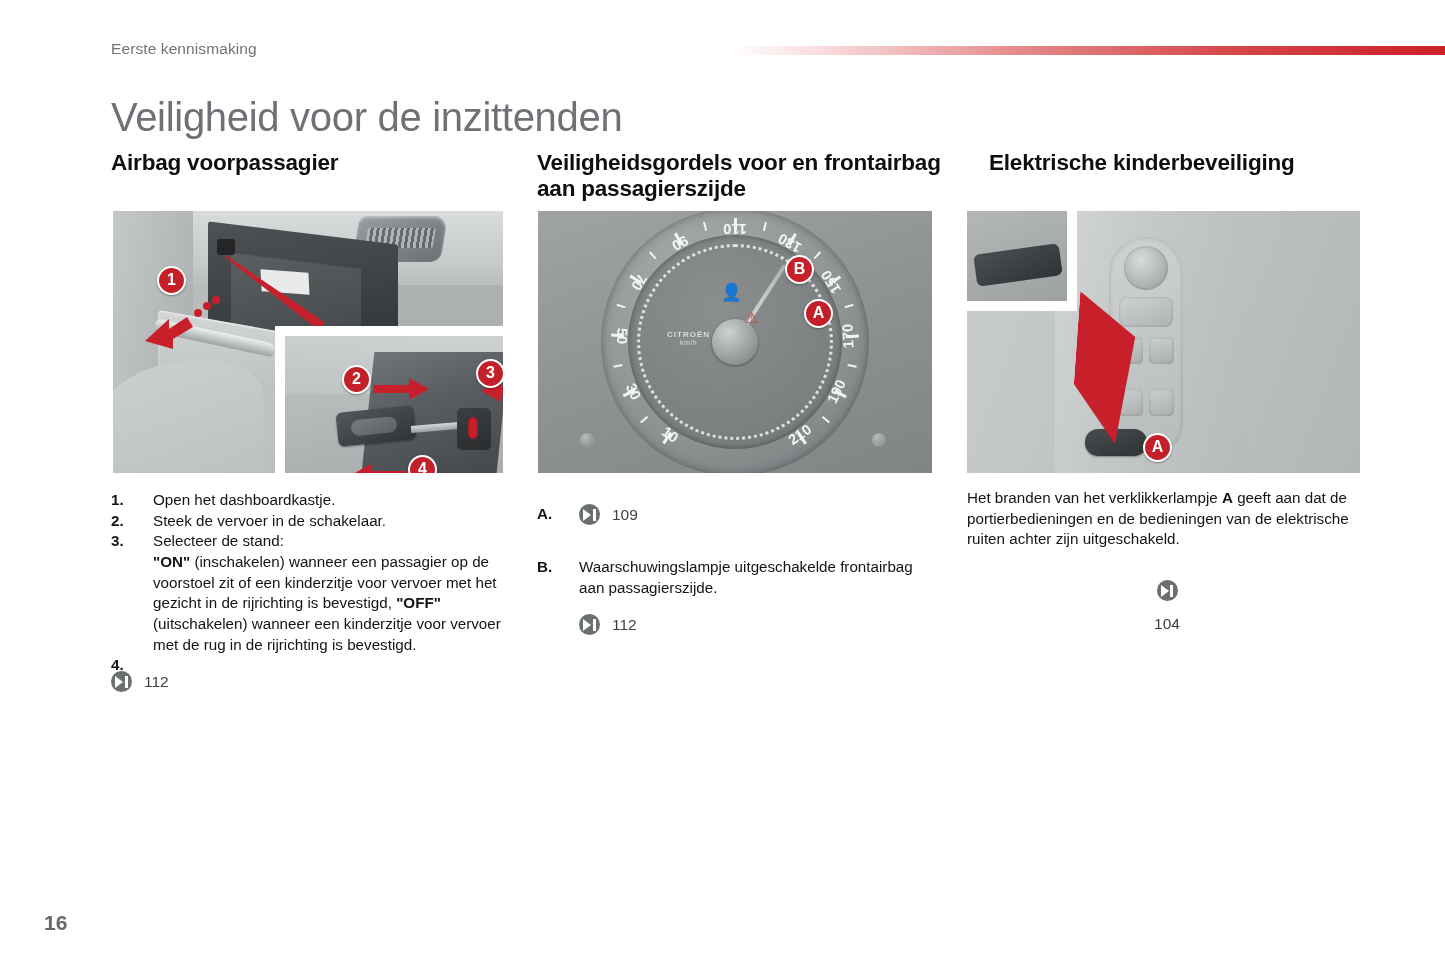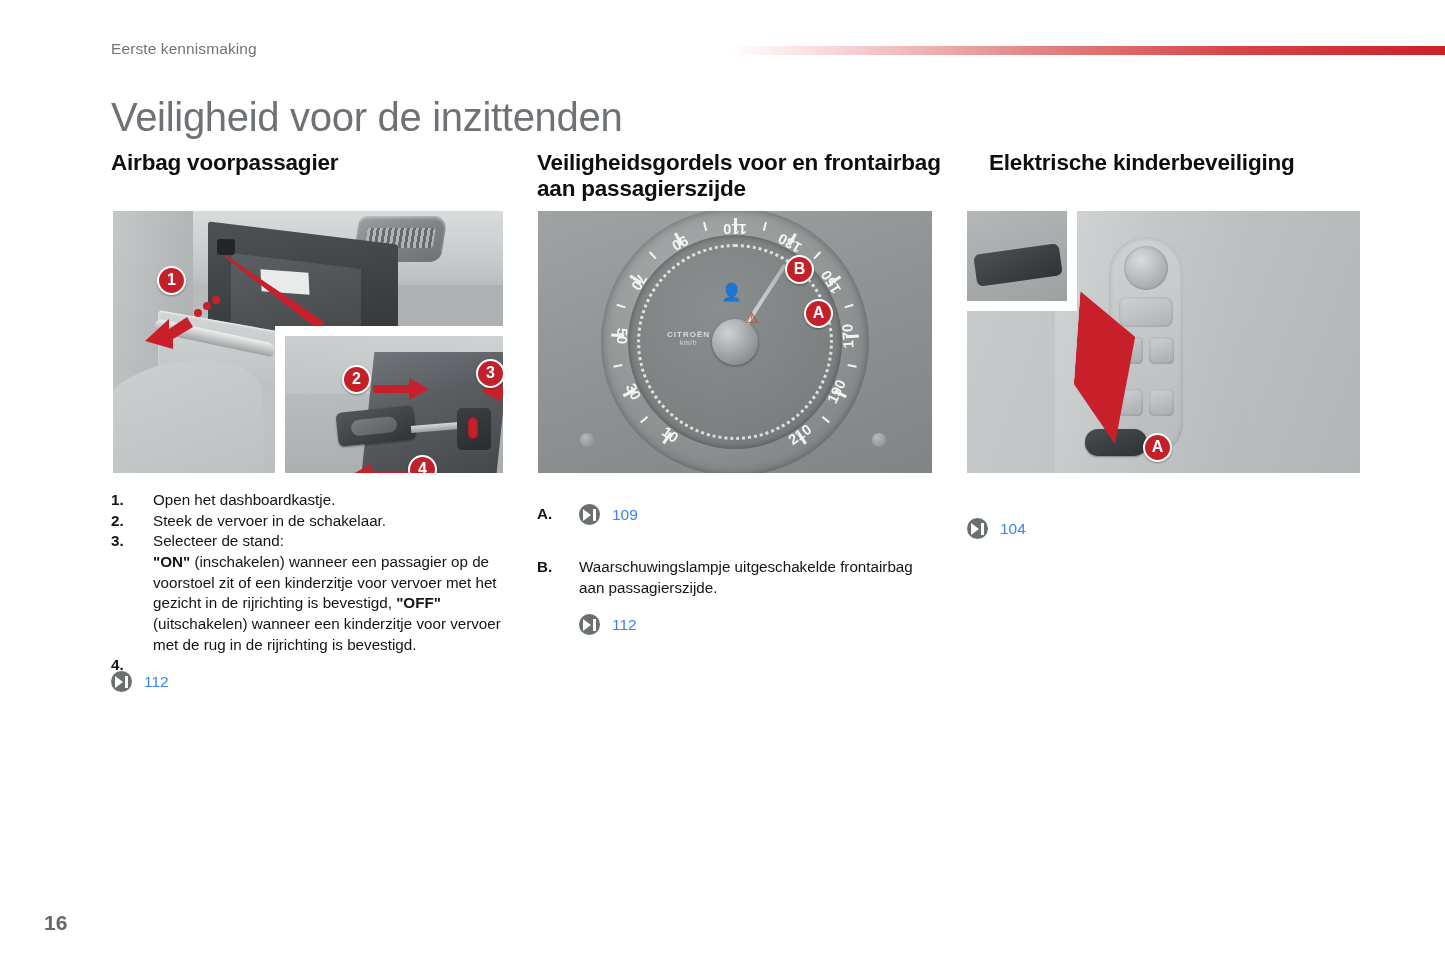--- a/index.html
+++ b/index.html
@@ -405,21 +405,21 @@
     position:absolute; left:4px; top:4.5px;
     border-left: 8px solid #fff;
     border-top: 6px solid transparent;
     border-bottom: 6px solid transparent;
   }
   .ref-icon:after {
     content:"";
     position:absolute; left:13.5px; top:4.5px;
     width:3px; height:12px; background:#fff;
   }
-  .ref-num { font-size: 15.5px; color: #3b82f6; }
+  .ref-num { font-size: 15.5px; color: #404040; }
 
   
   .folio {
     position: absolute;
     left: 44px; bottom: 28px;
     font-size: 21px;
     font-weight: bold;
     color: #64696b;
   }
 </style>
@@ -654,19 +654,20 @@
       <span>Waarschuwingslampje uitgeschakelde frontairbag aan passagierszijde.</span>
       <div class="ref">
         <span class="ref-icon"></span>
         <span class="ref-num">112</span>
       </div>
     </li>
   </ul>
 </div>
 
 <div class="body-col" id="body-3">
-  <div class="ref" style="margin-top:30px;">
+  <p class="para"><span>Het branden van het verklikkerlampje </span><span class="bold">A</span><span> geeft aan dat de portierbedieningen en de bedieningen van de elektrische ruiten achter zijn uitgeschakeld.</span></p>
+  <div class="ref" style="margin-top:30px;flex-direction:column;">
     <span class="ref-icon"></span>
     <span class="ref-num">104</span>
   </div>
 </div>
 
 <div class="folio">16</div>
 
 </body></html>

